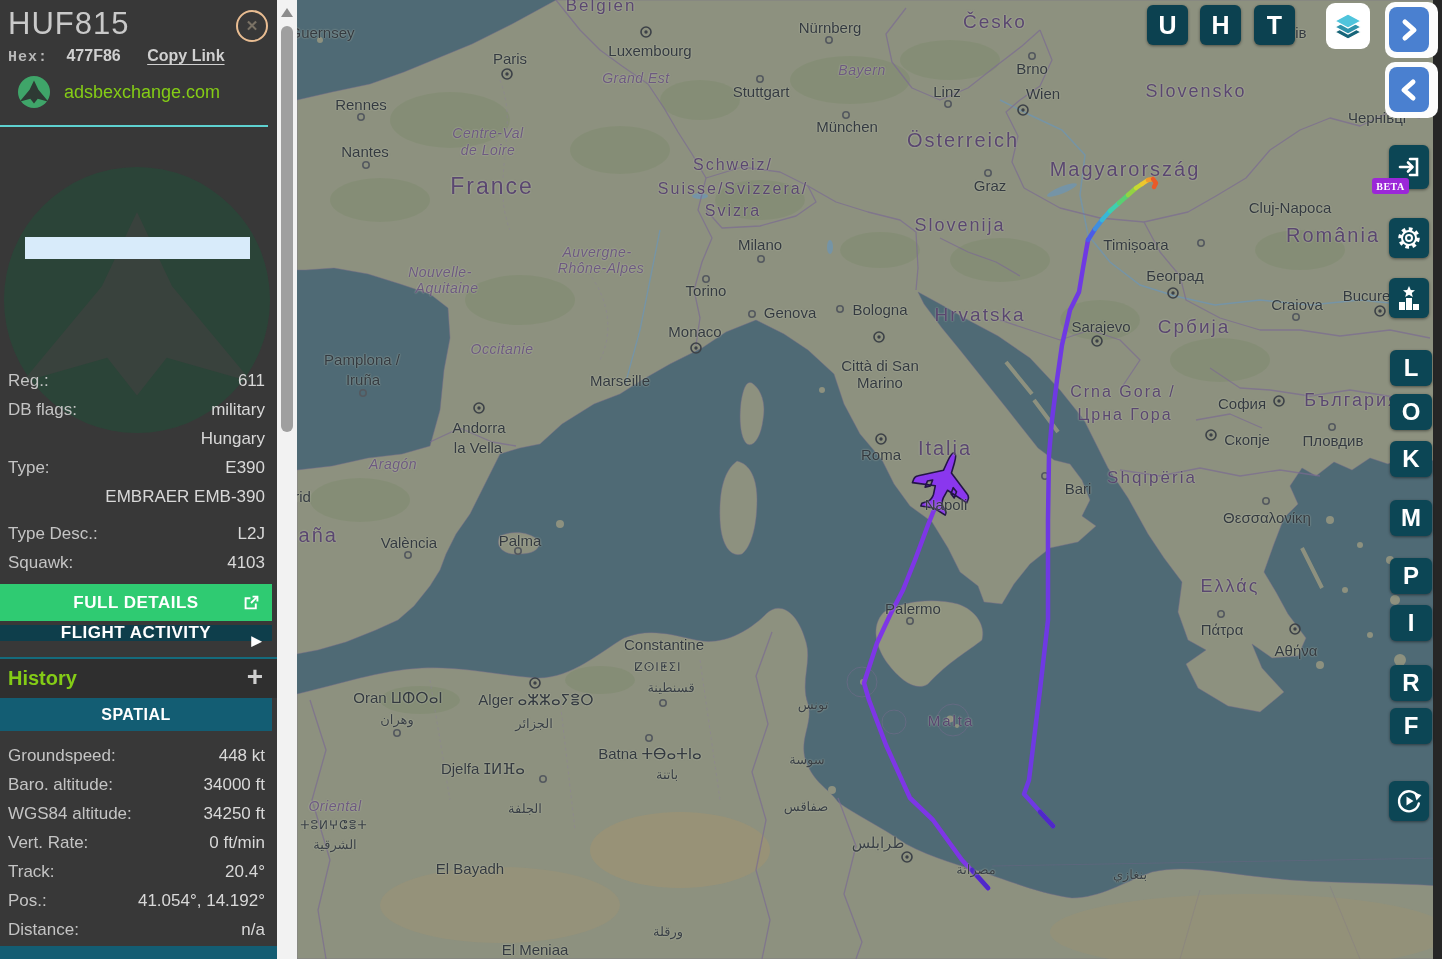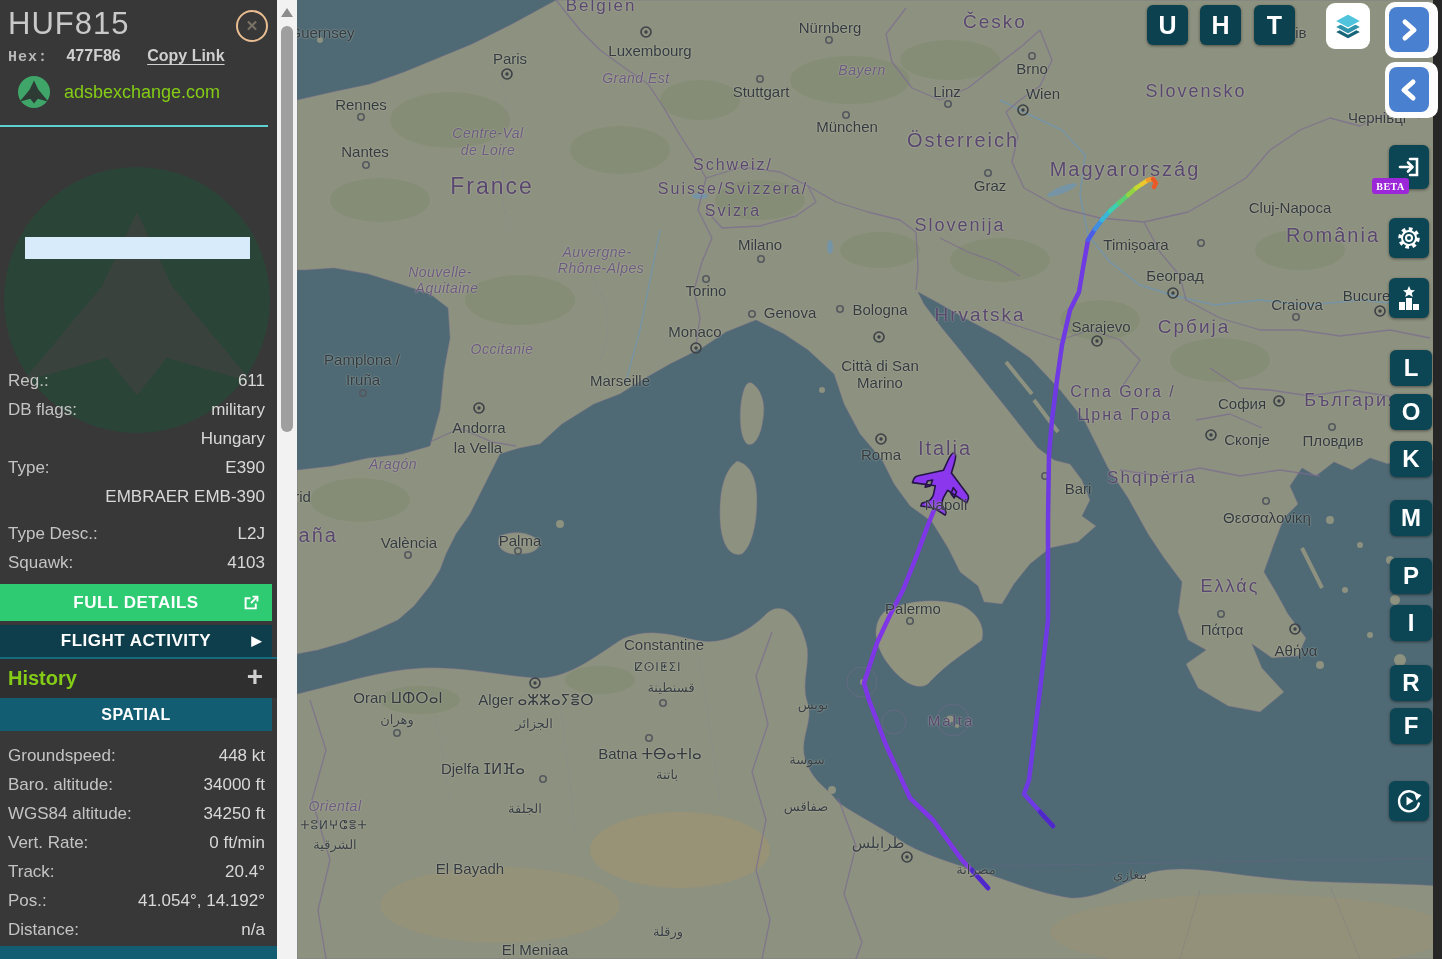--- a/index.html
+++ b/index.html
@@ -58,21 +58,21 @@
   #aircraft-rows { top:366px; } #spatial-rows { top:741px; }
   .info-row { position:relative; height:29px; padding:0 12px 0 8px; font-size:17px; line-height:29px; }
   .info-row .lab { color:#c4c4c4; } 
   .info-row .val { position:absolute; right:12px; color:#d8d8d8; }
   .row-gap { margin-top:8px; }
 
   .full-details { position:absolute; left:0; top:584px; width:272px; height:37px; background:#2fcb72; border:none;
                   color:#fff; font-family:inherit; font-size:17px; font-weight:bold; cursor:pointer;
                   display:flex; align-items:center; justify-content:center; letter-spacing:.5px; }
   .full-details svg { position:absolute; right:13px; top:11px; }
-  .flight-activity { position:absolute; left:0; top:625px; width:272px; height:32px; background:#0e3e4b; border:none;
+  .flight-activity { position:absolute; left:0; top:625px; width:272px; height:16px; background:#0e3e4b; border:none;
                      color:#fff; font-family:inherit; font-size:17px; font-weight:bold; cursor:pointer;
                      display:flex; align-items:center; justify-content:center; letter-spacing:.5px; }
   .flight-activity .arr { position:absolute; right:10px; font-size:13px; top:8px; }
   .teal-line { position:absolute; left:0; top:657px; width:277px; height:2px; background:#156b7d; }
   .history-bar { position:absolute; left:0; top:659px; width:277px; height:39px; background:#2f2f2f; }
   .history-bar .ht { position:absolute; left:8px; font-size:20px; font-weight:bold; color:#84cc16; line-height:39px; }
   .history-bar .plus { position:absolute; right:14px; top:0; font-size:28px; font-weight:bold; color:#cfcfcf; line-height:36px; cursor:pointer; }
   .spatial-bar { position:absolute; left:0; top:698px; width:272px; height:33px; background:#135d73; color:#fff;
                  font-size:16px; font-weight:bold; letter-spacing:.5px; display:flex; align-items:center; justify-content:center; }
   .bottom-bar { position:absolute; left:0; top:946px; width:277px; height:13px; background:#135d73; }

